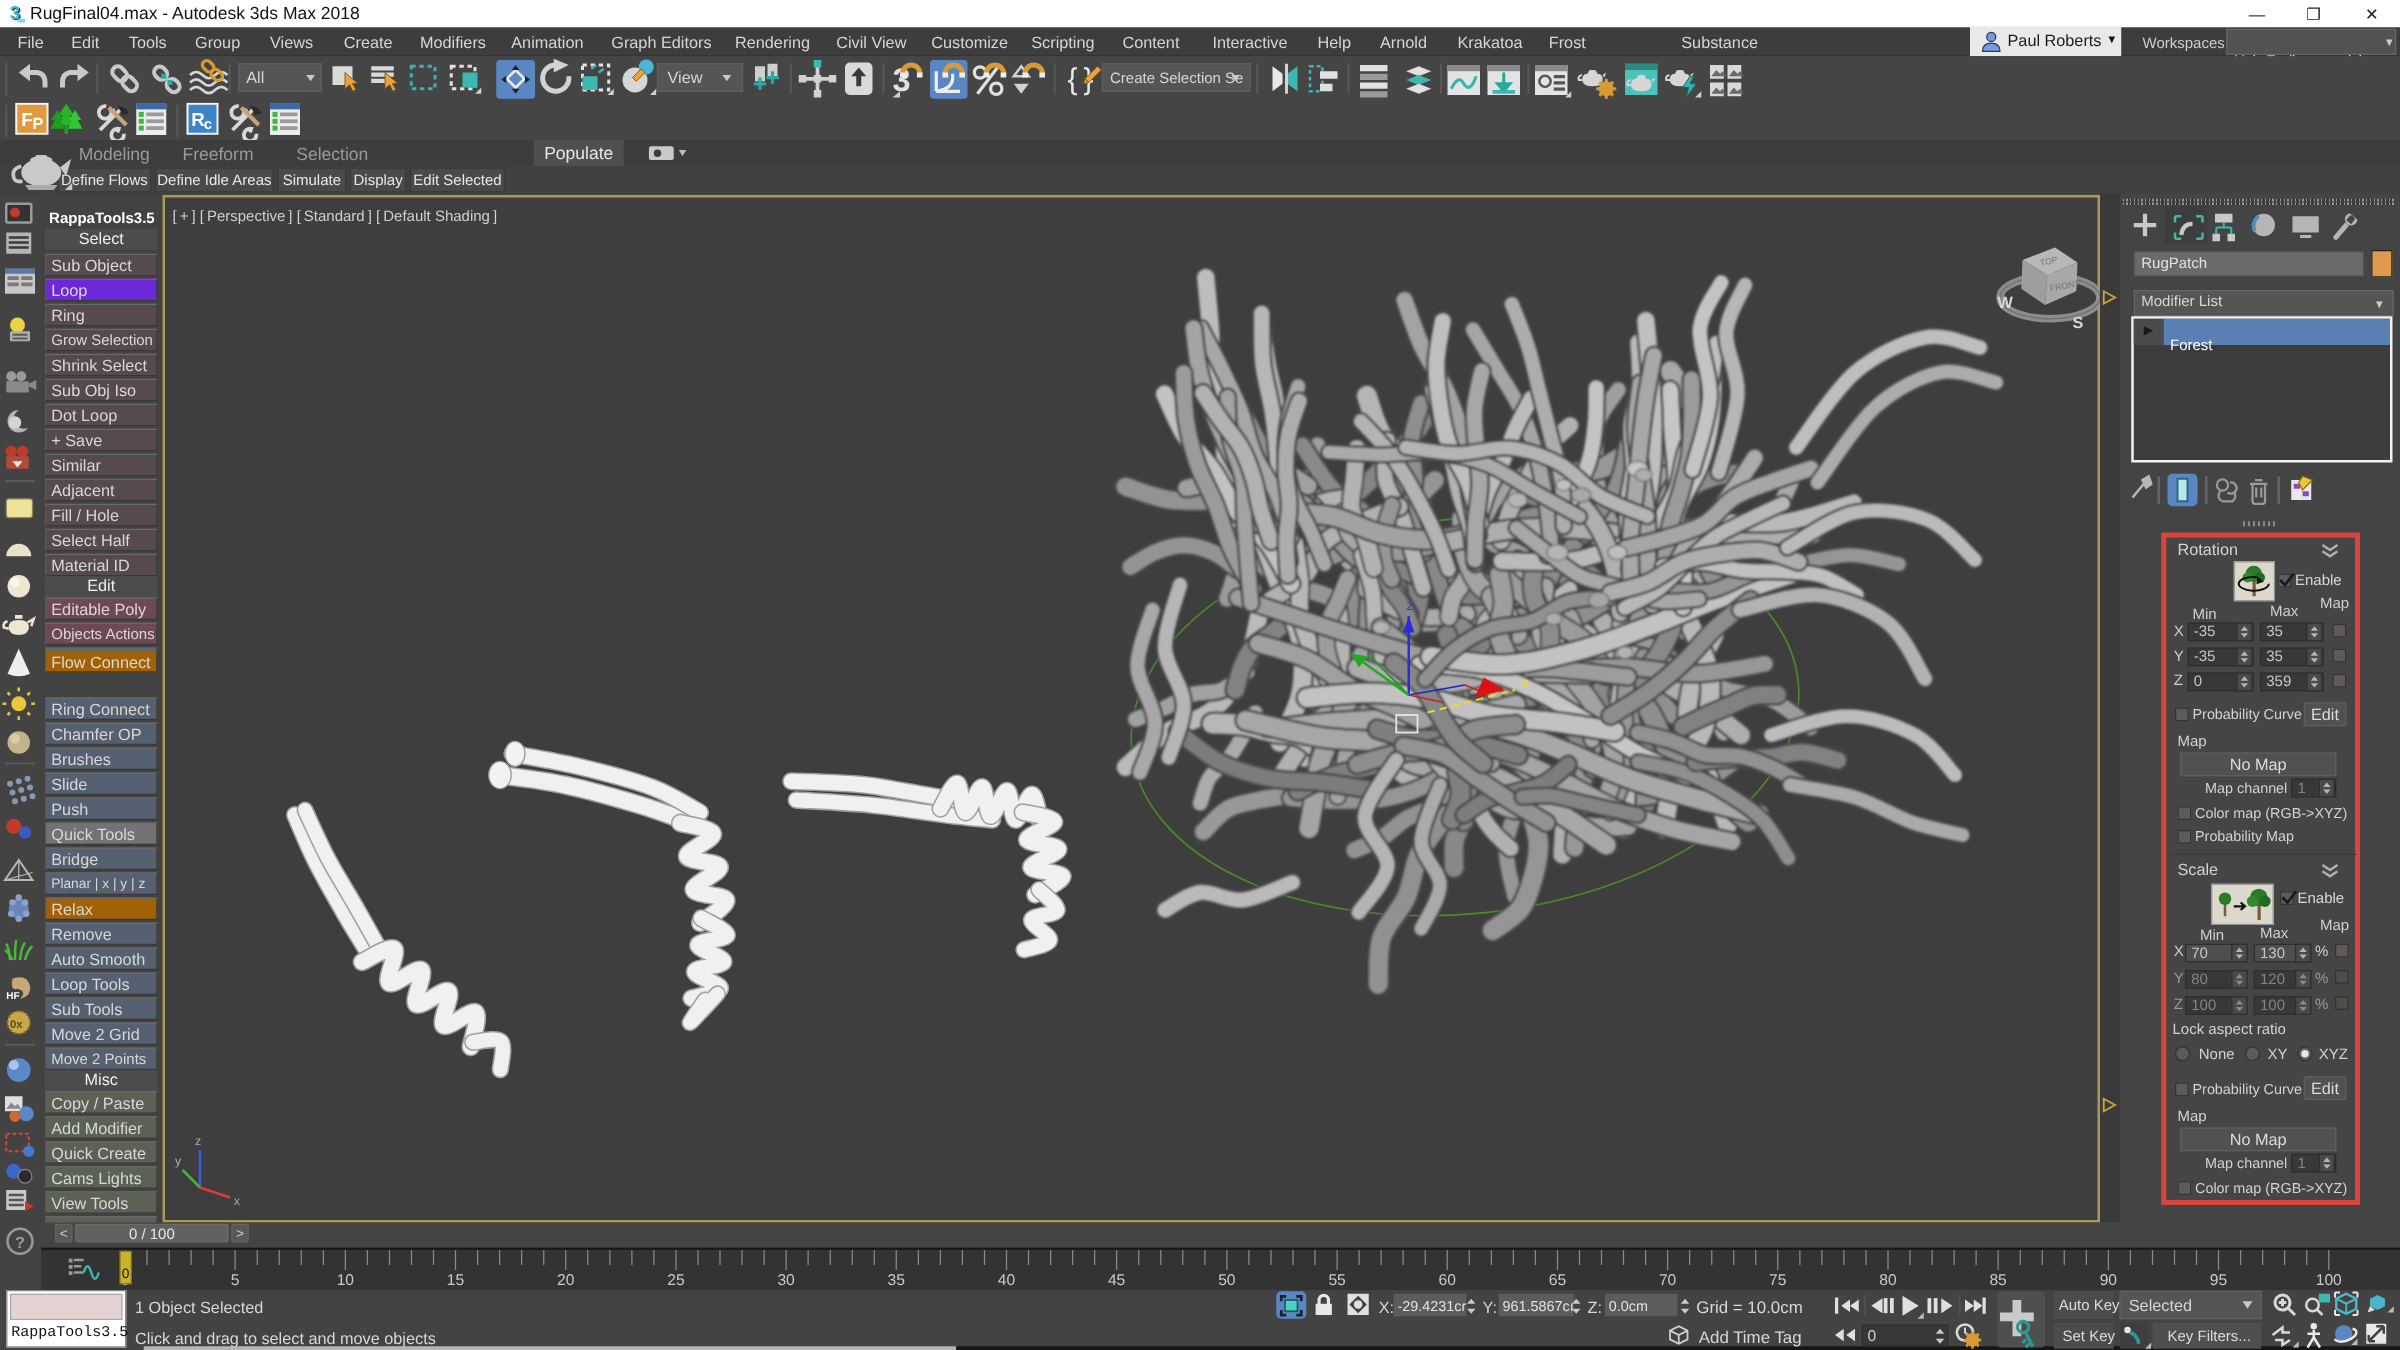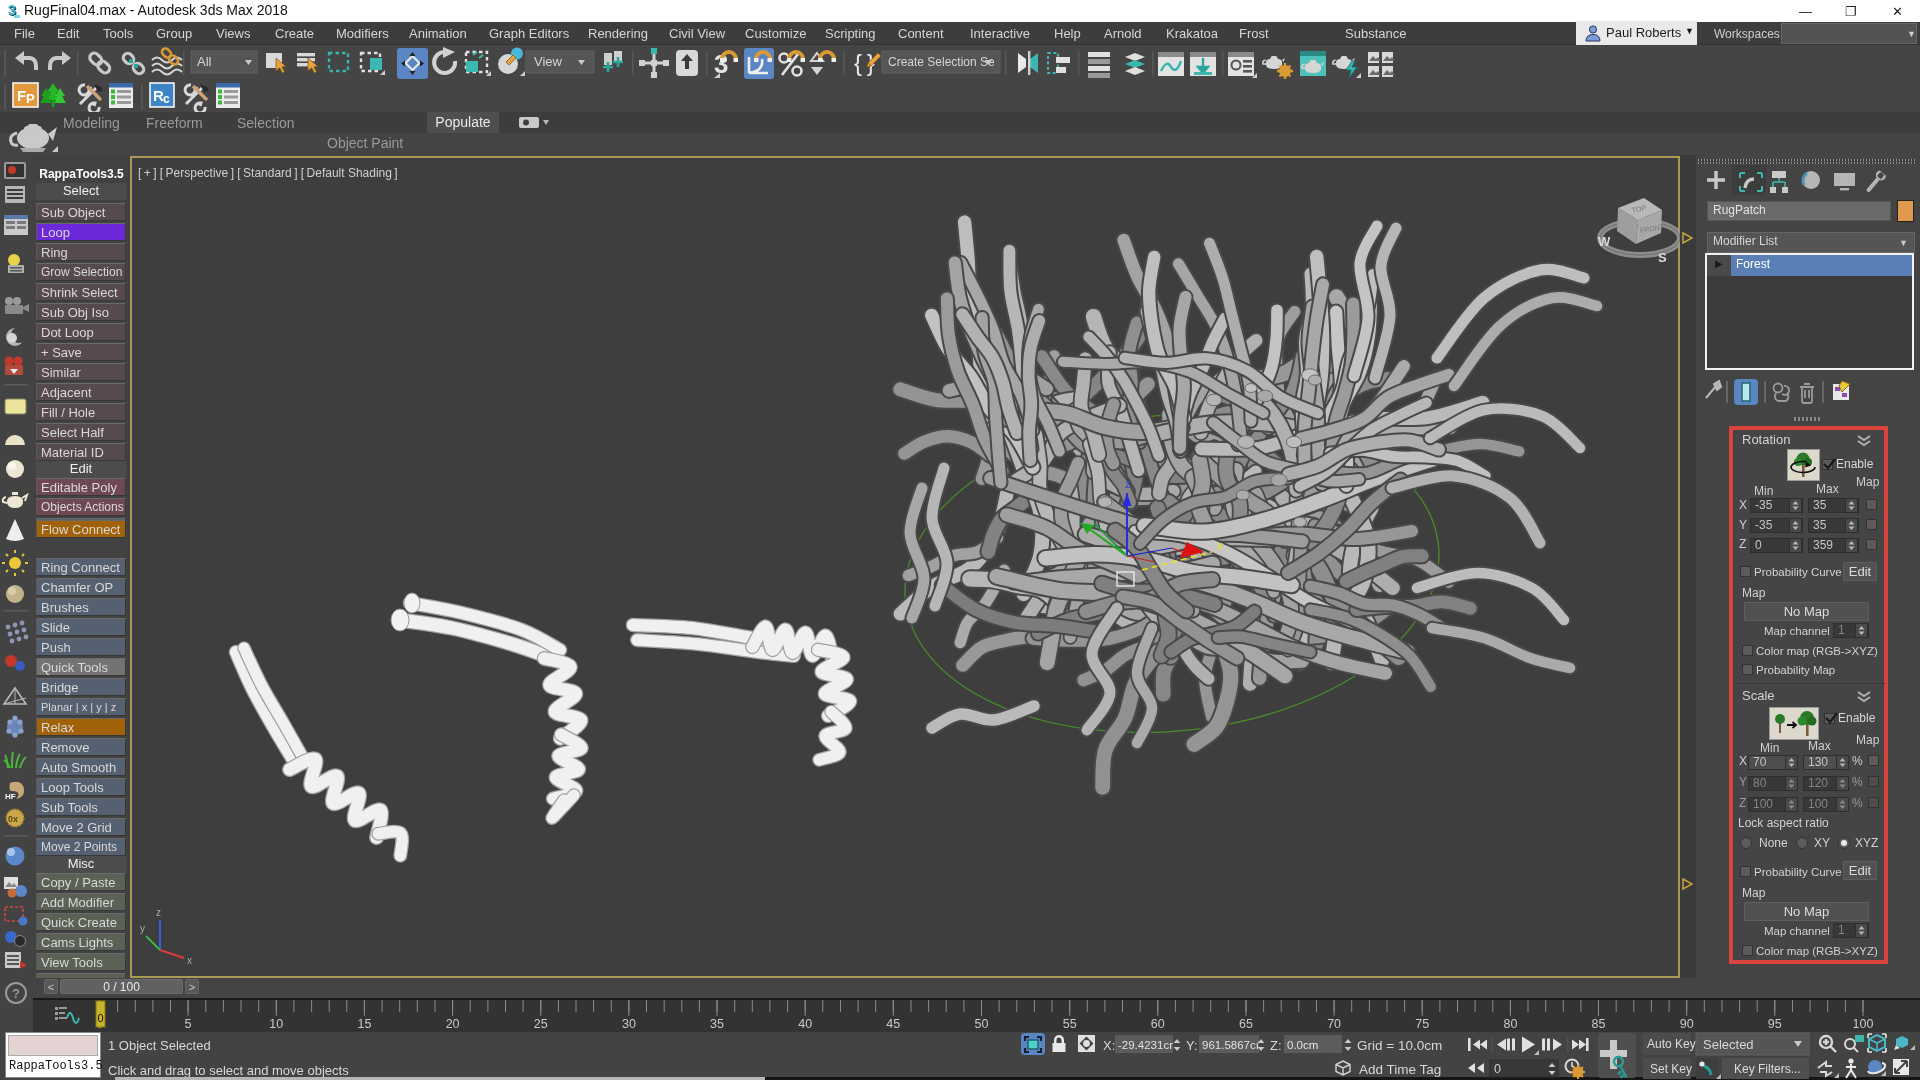--- a/index.html
+++ b/index.html
@@ -424,20 +424,27 @@
 
 <svg class="abs" style="left:8px;top:118px;z-index:30" width="50" height="36" viewBox="0 0 50 36">
   <ellipse cx="25" cy="20" rx="16" ry="11" fill="#c9c9c9"></ellipse>
   <rect x="20" y="6" width="10" height="5" rx="2" fill="#c9c9c9"></rect>
   <ellipse cx="25" cy="10" rx="9" ry="3" fill="#c9c9c9"></ellipse>
   <path d="M9,15 Q1,17 3,24 Q4,28 10,27" fill="none" stroke="#c9c9c9" stroke-width="3"></path>
   <path d="M40,16 L49,9 L45,23 Z" fill="#c9c9c9"></path>
   <path d="M12,30 h26 l-3,4 h-20 z" fill="#aaaaaa"></path>
   <path d="M44,34 l6,0 l0,-6 z" fill="#c9c9c9"></path>
 </svg>
+<div id="ribbonsub" class="abs">
+  <span class="rsub" style="left:46px; width:75px;">Define Flows</span>
+  <span class="rsub" style="left:124px; width:95px;">Define Idle Areas</span>
+  <span class="rsub" style="left:222px; width:55px;">Simulate</span>
+  <span class="rsub" style="left:280px; width:45px;">Display</span>
+  <span class="rsub" style="left:328px; width:76px;">Edit Selected</span>
+</div>
 
 <div id="leftstrip" class="abs">
 <svg width="33" height="877" viewBox="0 0 33 877">
 <rect width="33" height="877" fill="#434343"></rect>
 
 <rect x="4" y="7" width="22" height="17" rx="2" fill="#9a9a9a"></rect>
         <rect x="6" y="9" width="18" height="13" fill="#333"></rect>
         <circle cx="12" cy="15" r="4" fill="#c23a2a"></circle>
 
 <rect x="5" y="31" width="20" height="17" fill="#b5b5b5"></rect>
@@ -1188,21 +1195,21 @@
   <div class="abs" style="left:201px;top:45px;width:17px;height:22px;background:#e09a4e;border:1px solid #222;"></div>
 
   <div class="abs" style="left:11px;top:77px;width:208px;height:21px;background:#555555;border:1px solid #666;color:#d6d6d6;padding:1px 0 0 5px;">Modifier List
     <span class="abs" style="right:6px;top:5px;font-size:9px;color:#ccc;">▼</span>
   </div>
 
   <div class="abs" style="left:9px;top:98px;width:209px;height:117px;background:#3c3c3c;border:2px solid #f2f2f2;">
     <div class="abs" style="left:0;top:0;width:24px;height:21px;background:#4a4a4a;color:#111;">
           <span class="abs" style="left:8px;top:3px;font-size:10px;color:#1a1a1a;">▶</span>
         </div>
-    <div class="abs" style="left:24px;top:0;width:181px;height:21px;background:#5a7fb5;color:#fff;padding:2px 0 0 5px;">Forest</div>
+    <div class="abs" style="left:24px;top:0;width:181px;height:21px;background:#5a7fb5;color:#fff;padding:14px 0 0 5px;">Forest</div>
   </div>
 
   <svg class="abs" style="left:0;top:223px" width="224" height="28" viewBox="0 0 224 28">
     <path d="M10,20 L20,8 M18,6 l5,-3 l2,6 l-4,3 z" stroke="#b8b8b8" stroke-width="2" fill="#b8b8b8"></path>
     <rect x="30" y="3" width="2" height="22" fill="#666"></rect>
     <rect x="38" y="1" width="24" height="26" rx="4" fill="#5a87c4"></rect>
     <rect x="46" y="5" width="8" height="18" fill="#b8e8ec" stroke="#2a6a7a" stroke-width="1.6"></rect>
     <rect x="68" y="3" width="2" height="22" fill="#666"></rect>
     <g stroke="#9a9a9a" stroke-width="1.8" fill="none">
       <circle cx="82" cy="10" r="4.5"></circle>

